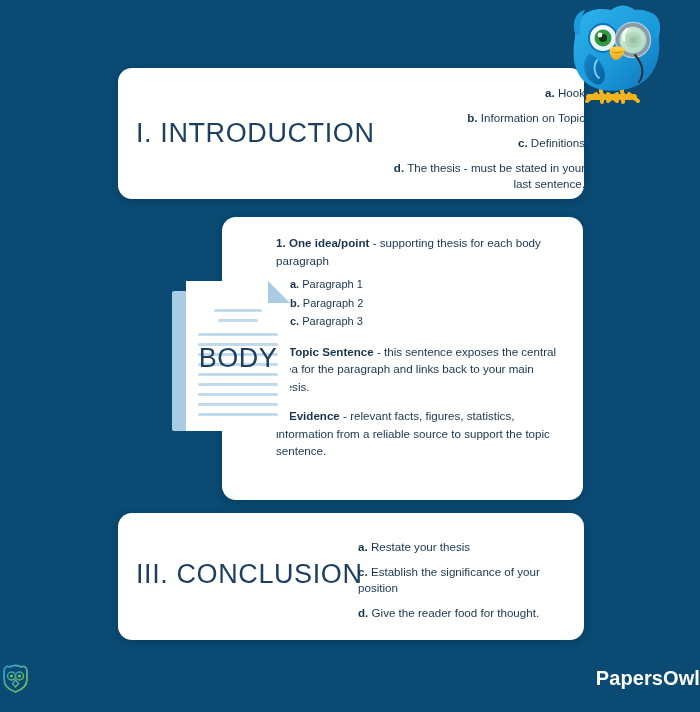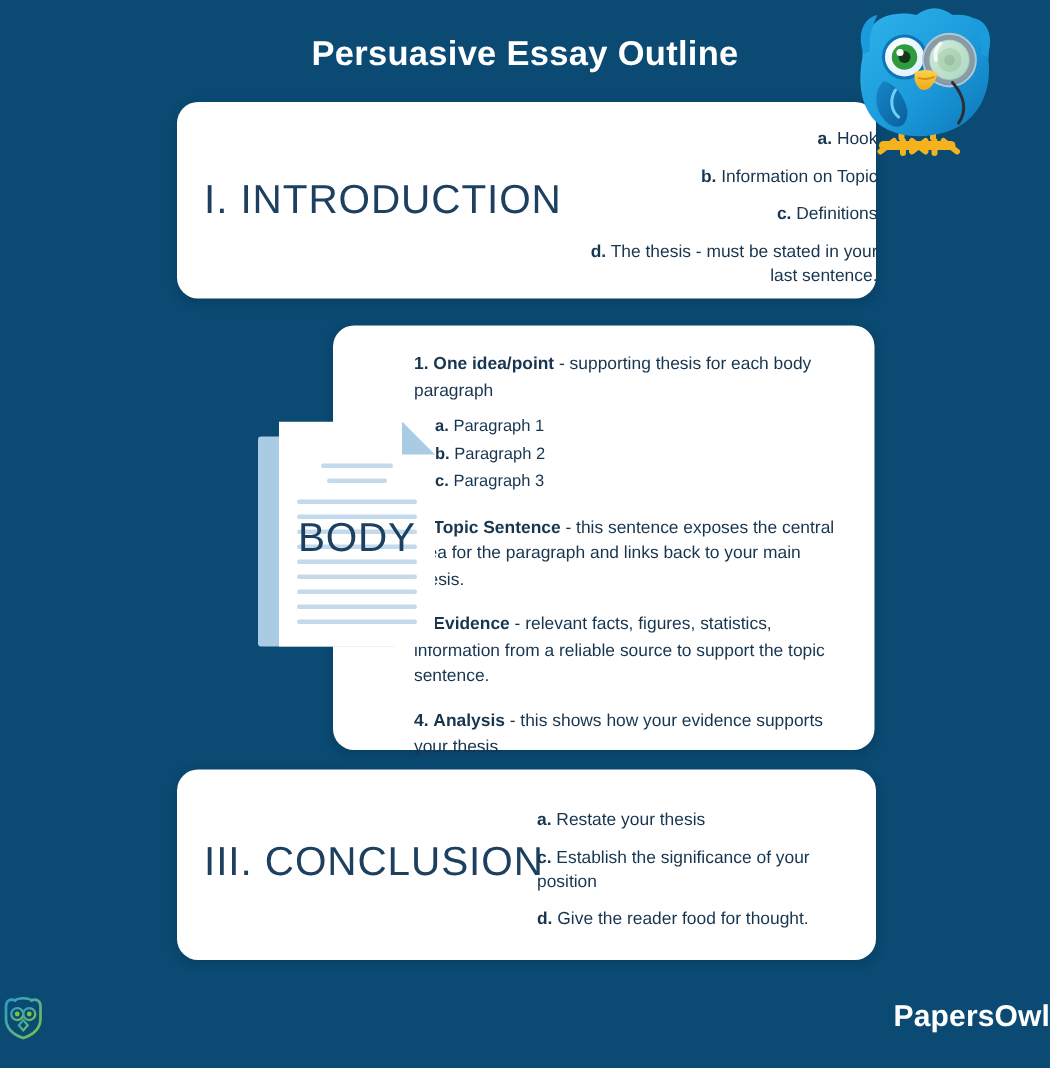--- a/index.html
+++ b/index.html
@@ -170,21 +170,20 @@
     font-size: 20px;
     font-weight: bold;
     letter-spacing: 0.1px;
   }
 </style>
 </head>
 <body>
 
 <div class="page">
 
-  <div class="header-title">Persuasive Essay Outline</div>
 
   <div class="card card-intro">
     <div class="section-heading heading-intro">I. INTRODUCTION</div>
 
     <div class="lettered-list list-intro">
       <div class="li">
         <span class="marker">a.</span>
         <span>Hook</span>
       </div>
       <div class="li">
@@ -227,24 +226,20 @@
       <div class="body-item">
         <span class="num">2.</span>
         <span class="term">Topic Sentence</span><span> - this sentence exposes the central idea for the paragraph and links back to your main thesis.</span>
       </div>
 
       <div class="body-item">
         <span class="num">3.</span>
         <span class="term">Evidence</span><span> - relevant facts, figures, statistics, information from a reliable source to support the topic sentence.</span>
       </div>
 
-      <div class="body-item">
-        <span class="num">4.</span>
-        <span class="term">Analysis</span><span> - this shows how your evidence supports your thesis.</span>
-      </div>
 
     </div>
   </div>
 
   <div class="doc-illustration">
     <svg width="124" height="152" viewBox="0 0 124 152" xmlns="http://www.w3.org/2000/svg">
 
       <rect x="0" y="10" width="92" height="140" rx="2" fill="#a9cbe4"></rect>
 
       <path d="M14 0 H96 L118 22 V150 H14 Z" fill="#ffffff"></path>

